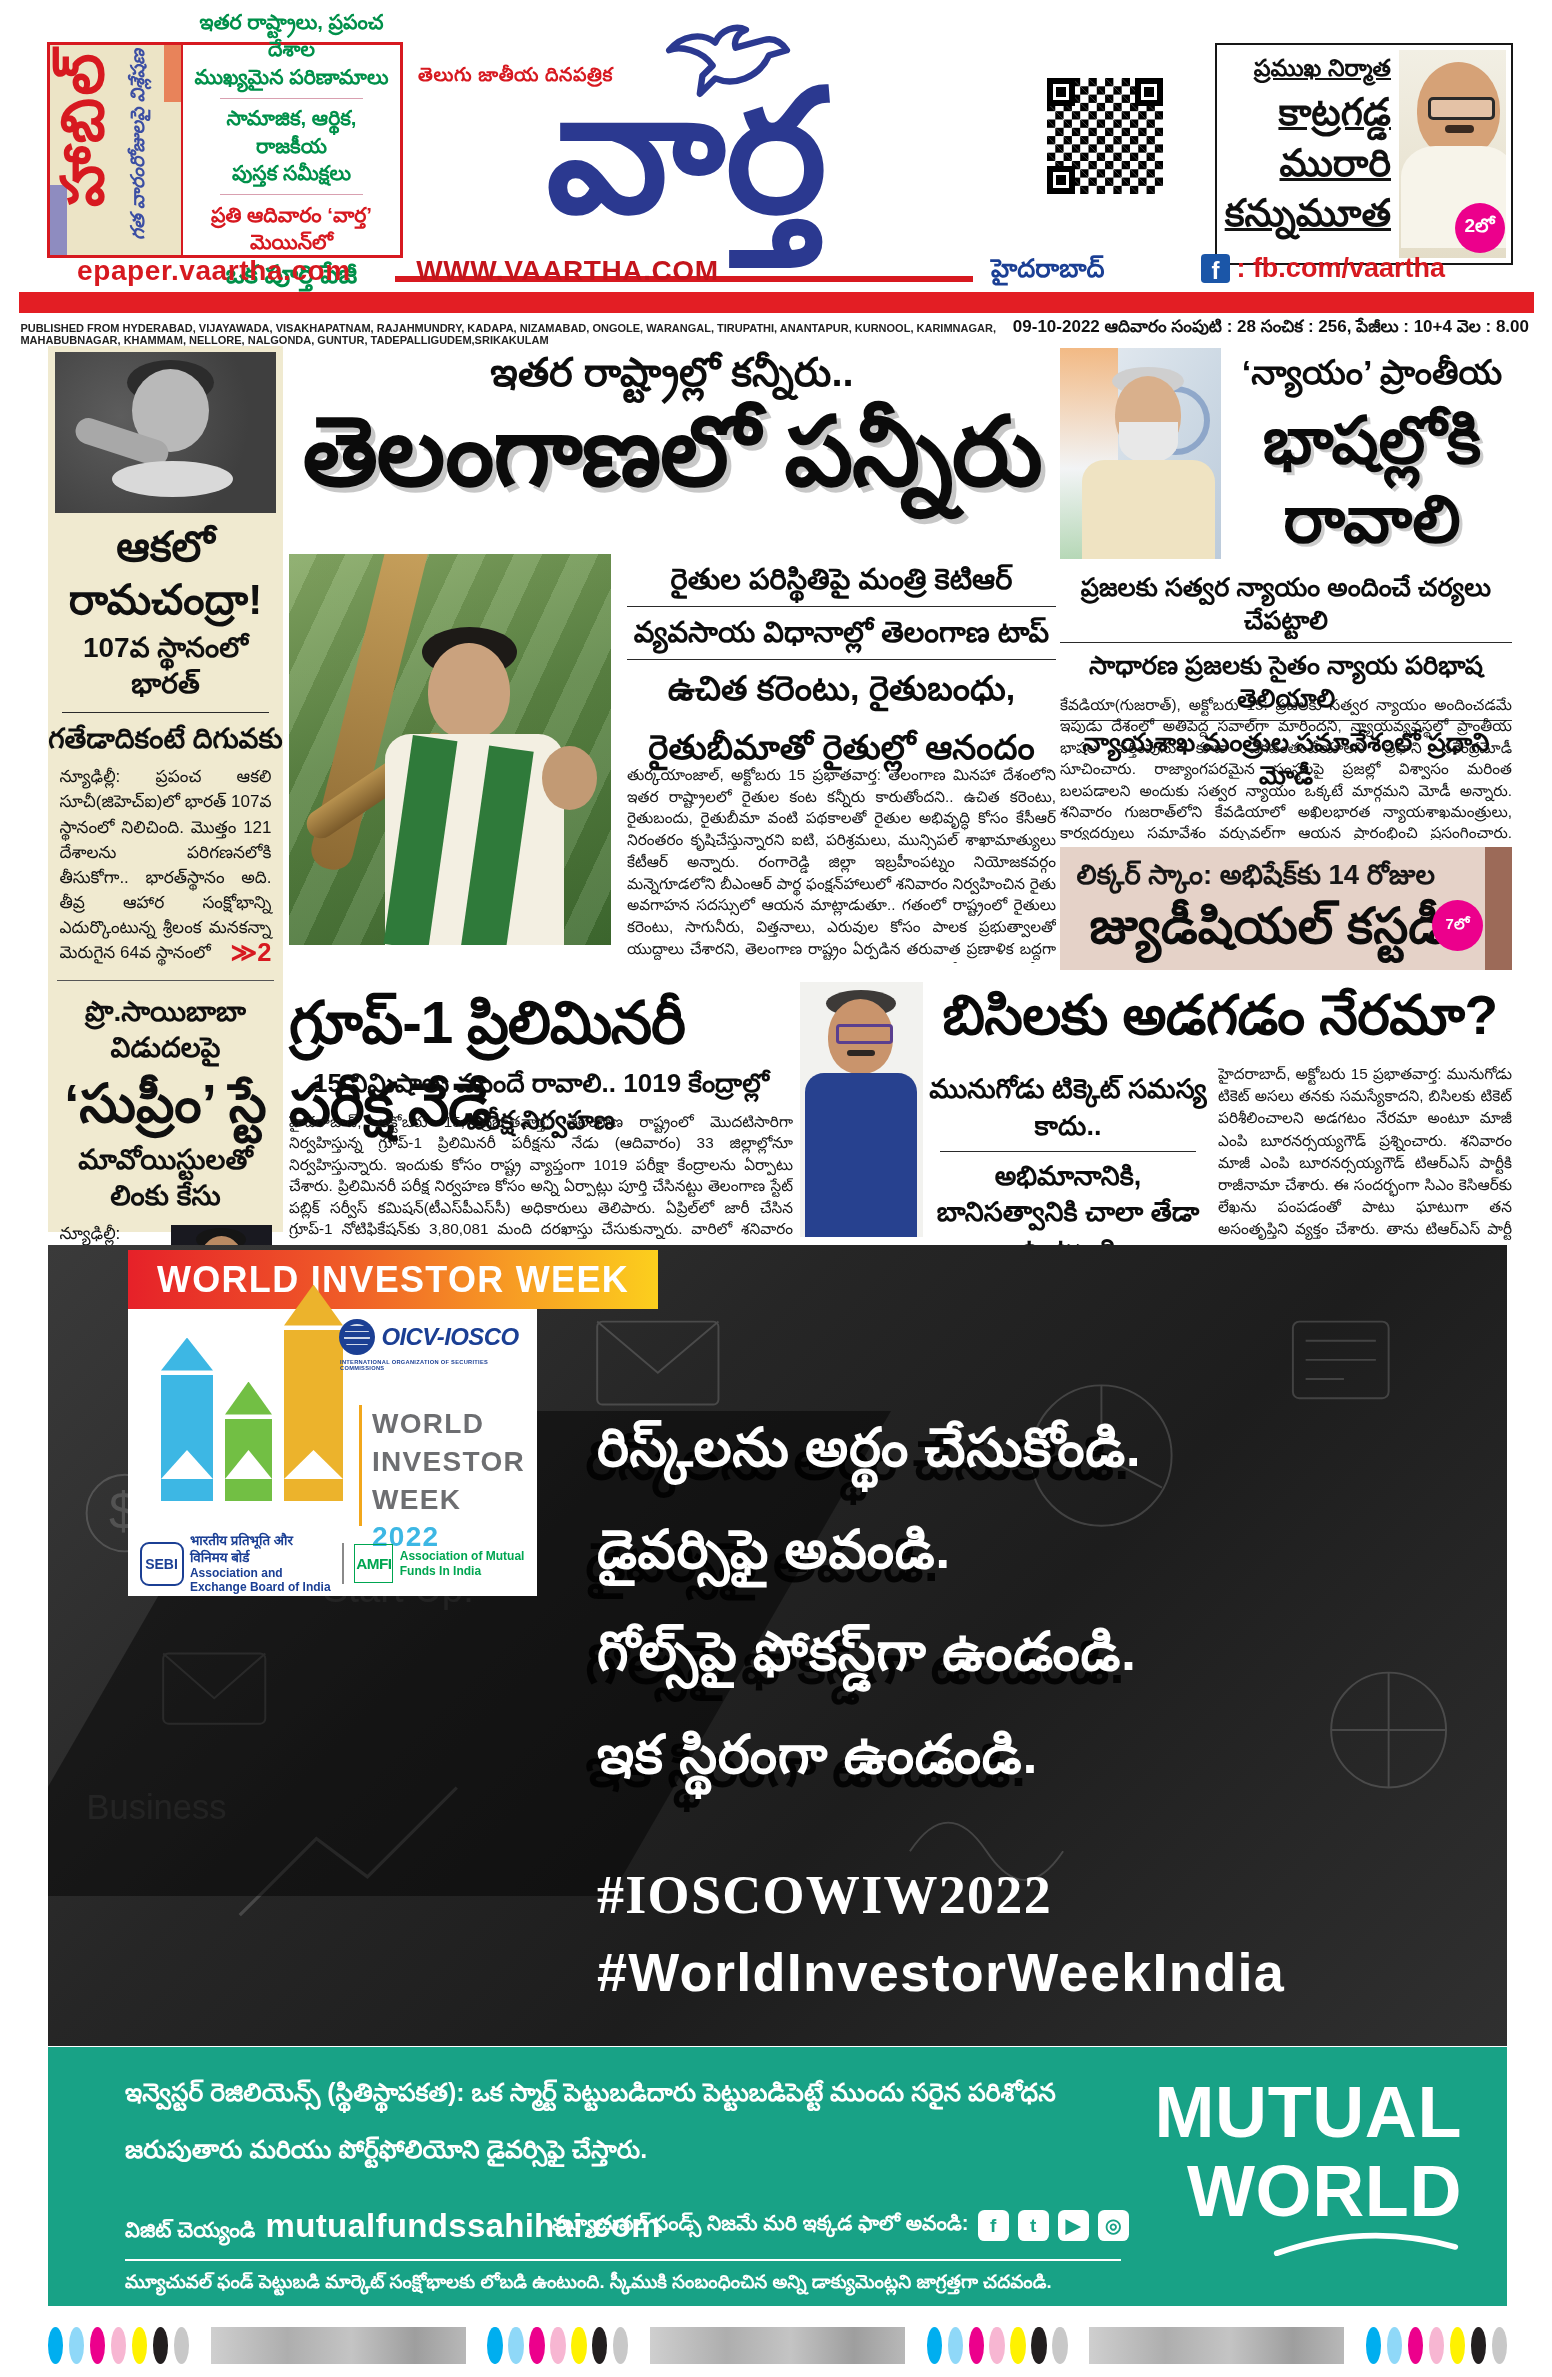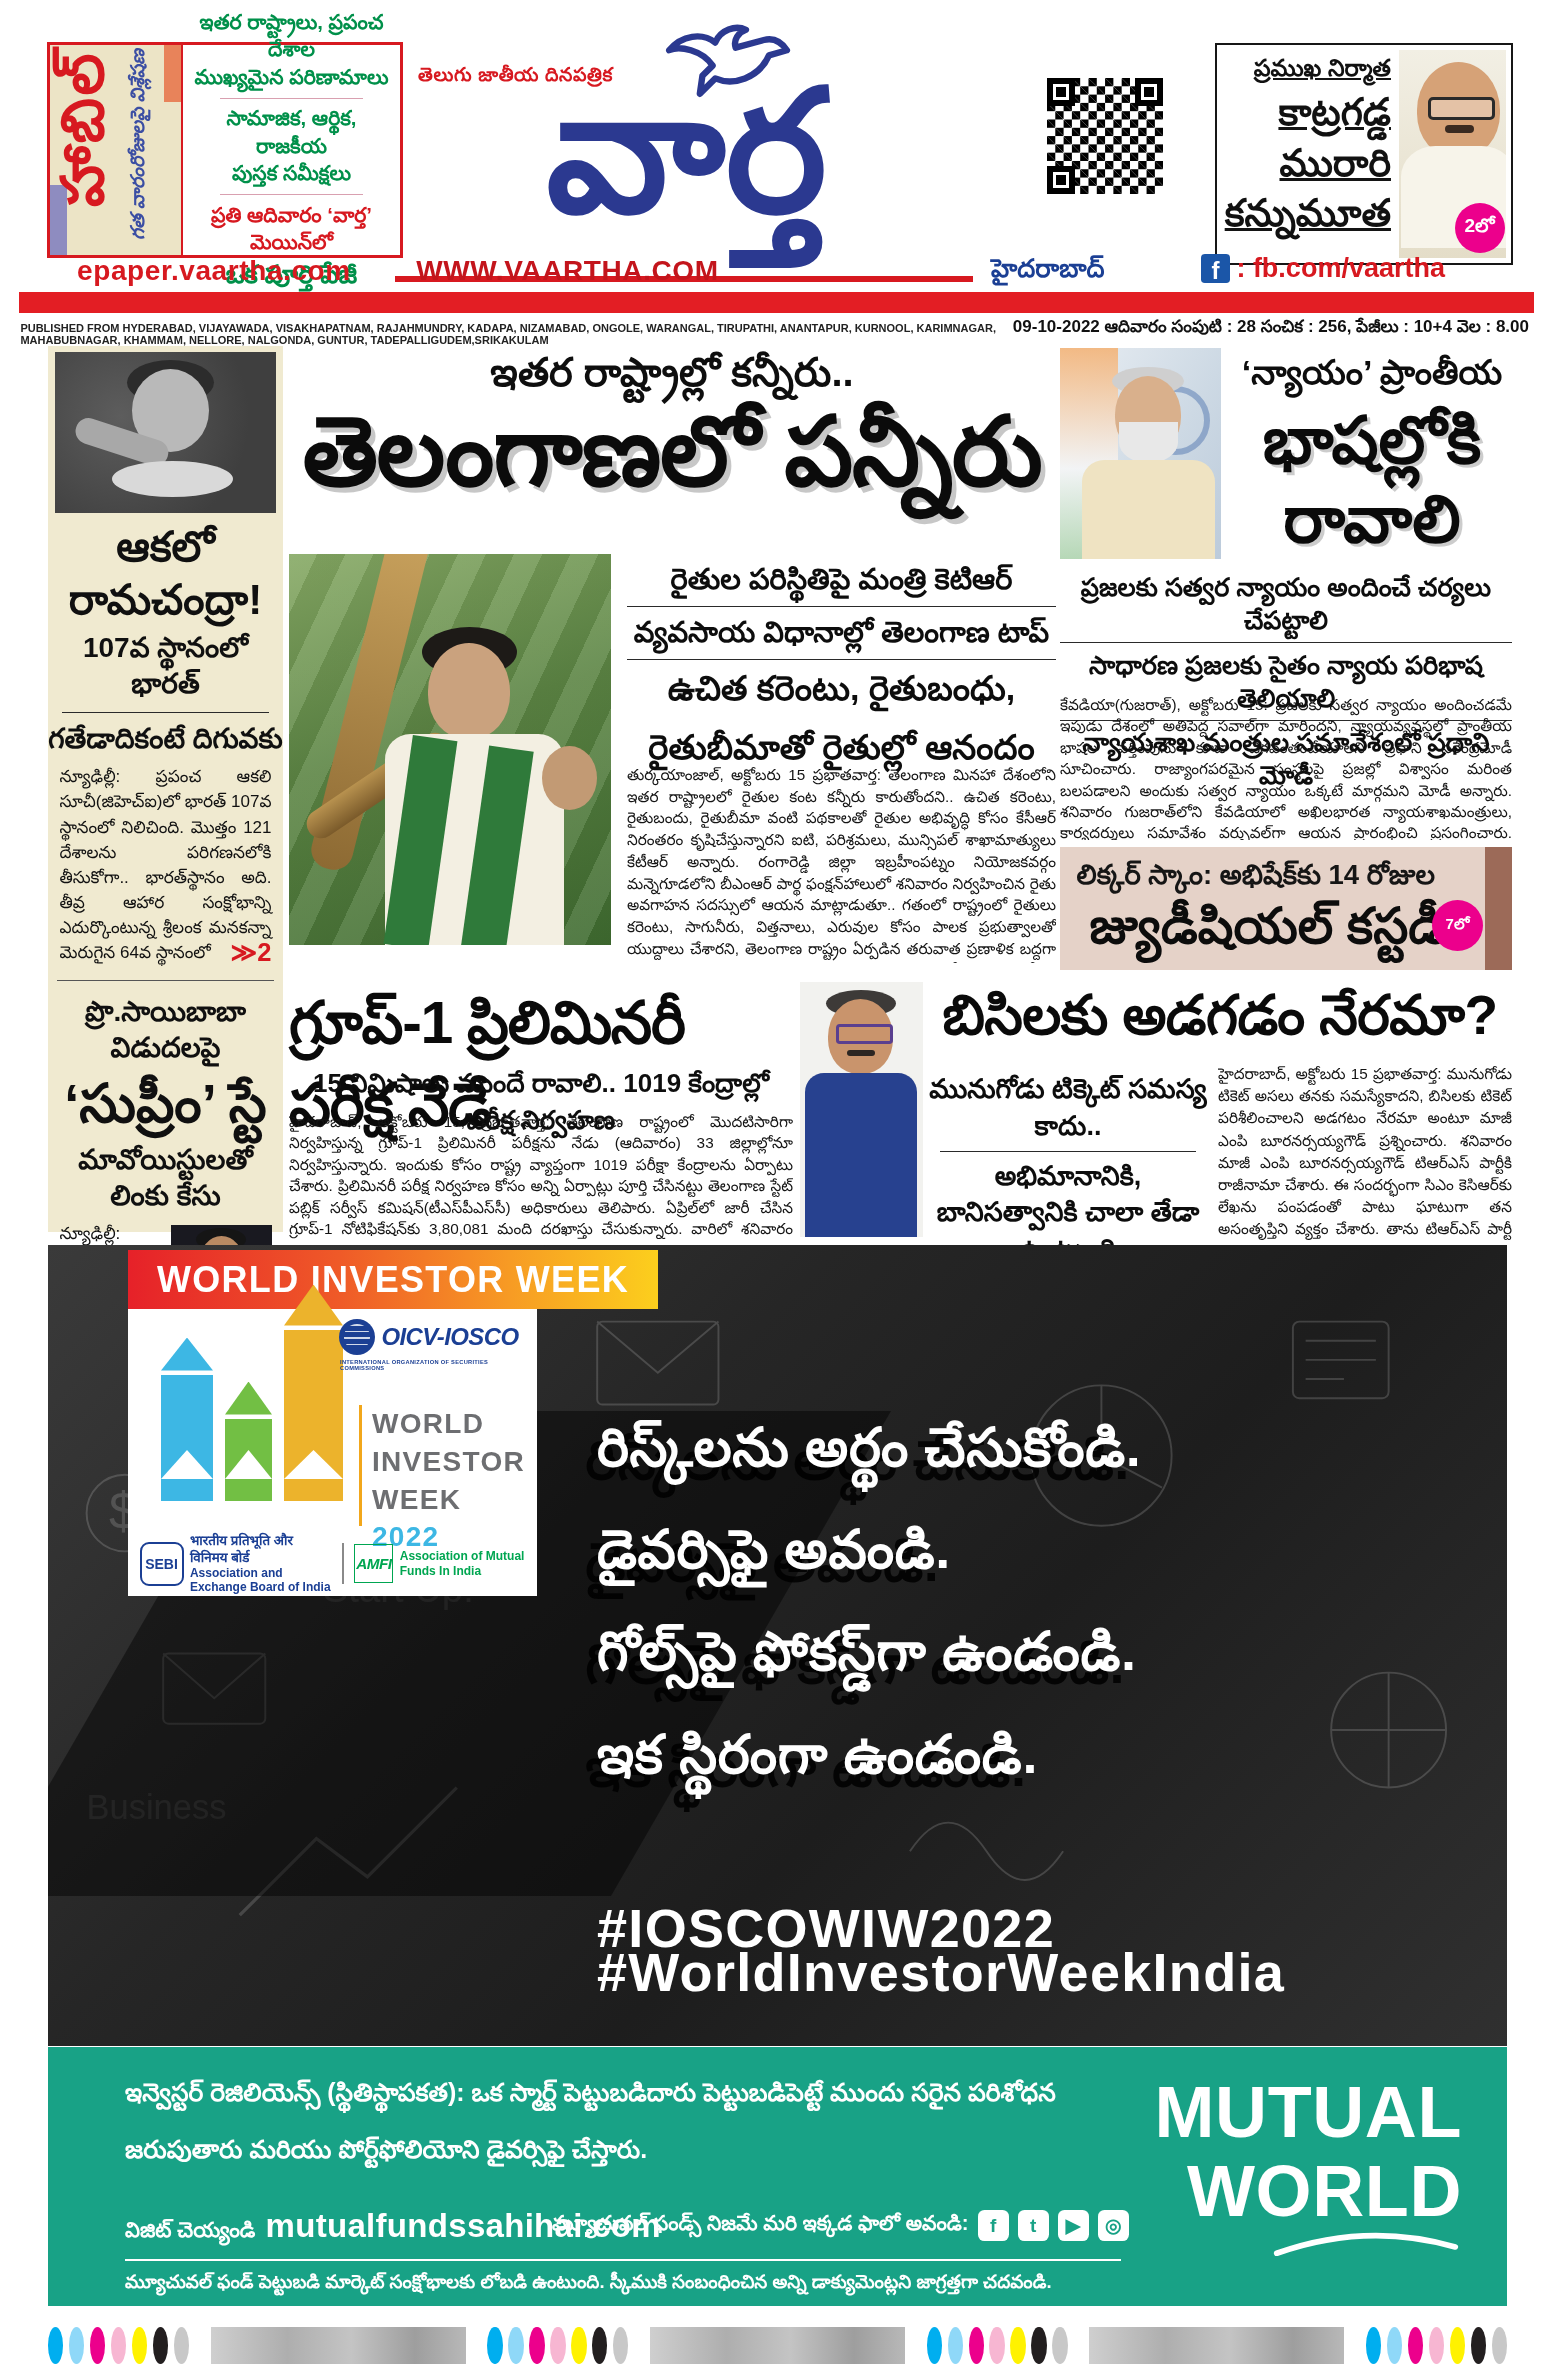--- a/index.html
+++ b/index.html
@@ -173,21 +173,21 @@
   .wiw-text{position:absolute;left:244px;top:96px;width:160px;font-size:28px;font-weight:700;color:#6d6e71;
       line-height:1.35;letter-spacing:1.3px;}
   .wiw-text .yr{color:#3db7e4;font-weight:700;}
   .sebi-row{position:absolute;left:11.5px;top:231px;width:386px;height:47px;display:flex;align-items:center;gap:6.4px;}
   .sebi-logo{width:40px;height:40px;border:2.6px solid #1b3f94;border-radius:9px;color:#1b3f94;
       font-size:14px;font-weight:900;display:flex;align-items:center;justify-content:center;flex:none;}
   .sebi-hindi{font-size:13.4px;font-weight:800;color:#1b3f94;line-height:1.25;}
   .sebi-eng{font-size:12px;font-weight:700;color:#1b3f94;}
   .sebi-div{width:1.9px;height:41px;background:#8a8a8a;margin:0 3.8px;flex:none;}
   .amfi-logo{width:37px;height:37px;border:1.9px solid #00a651;color:#00a651;font-size:15.3px;font-weight:900;
-      display:flex;align-items:center;justify-content:center;flex:none;letter-spacing:-0.6px;font-style:italic;}
+      display:flex;align-items:center;justify-content:center;flex:none;letter-spacing:-0.6px;}
   .amfi-name{font-size:12px;font-weight:800;color:#00a651;line-height:1.2;}
   .ad-line{position:absolute;left:549px;width:907px;font-size:54px;font-weight:800;color:#fff;
       text-shadow:-11.5px 12.8px 0 rgba(0,0,0,.85);letter-spacing:0.6px;}
   .hashtag{position:absolute;left:549px;font-size:54px;font-weight:800;color:#fff;letter-spacing:1.3px;}
 
   
   .gbar{left:48px;top:2047px;width:1459px;height:259px;background:#18a286;position:absolute;color:#fff;}
   .gb-line{position:absolute;left:77px;font-size:25px;font-weight:600;}
   .gb-visit{position:absolute;left:77px;top:160px;font-size:21px;font-weight:600;display:flex;align-items:baseline;gap:10.2px;}
   .gb-url{font-size:33px;font-weight:800;letter-spacing:0.3px;}
@@ -473,21 +473,21 @@
         <div class="amfi-logo">AMFI</div>
         <div class="amfi-name">Association of Mutual Funds In India</div>
       </div>
     </div>
 
     <div class="ad-line" style="top:171px;">రిస్క్‌లను అర్థం చేసుకోండి.</div>
     <div class="ad-line" style="top:273px;">డైవర్సిఫై అవండి.</div>
     <div class="ad-line" style="top:375px;">గోల్స్‌పై ఫోకస్డ్‌గా ఉండండి.</div>
     <div class="ad-line" style="top:478px;">ఇక స్థిరంగా ఉండండి.</div>
 
-    <div class="hashtag" style="top:652px;">#IOSCOWIW2022</div>
+    <div class="hashtag" style="top:619px;font-family:Liberation Serif, serif;">#IOSCOWIW2022</div>
     <div class="hashtag" style="top:696px;">#WorldInvestorWeekIndia</div>
   </div>
 
   <div class="gbar">
     <div class="gb-line" style="top:31px;">ఇన్వెస్టర్ రెజిలియెన్స్ (స్థితిస్థాపకత): ఒక స్మార్ట్ పెట్టుబడిదారు పెట్టుబడిపెట్టే ముందు సరైన పరిశోధన</div>
     <div class="gb-line" style="top:88px;">జరుపుతారు మరియు పోర్ట్‌ఫోలియోని డైవర్సిఫై చేస్తారు.</div>
 
     <div class="gb-visit">
       <span>విజిట్ చెయ్యండి</span>
       <span class="gb-url">mutualfundssahihai.com</span>

